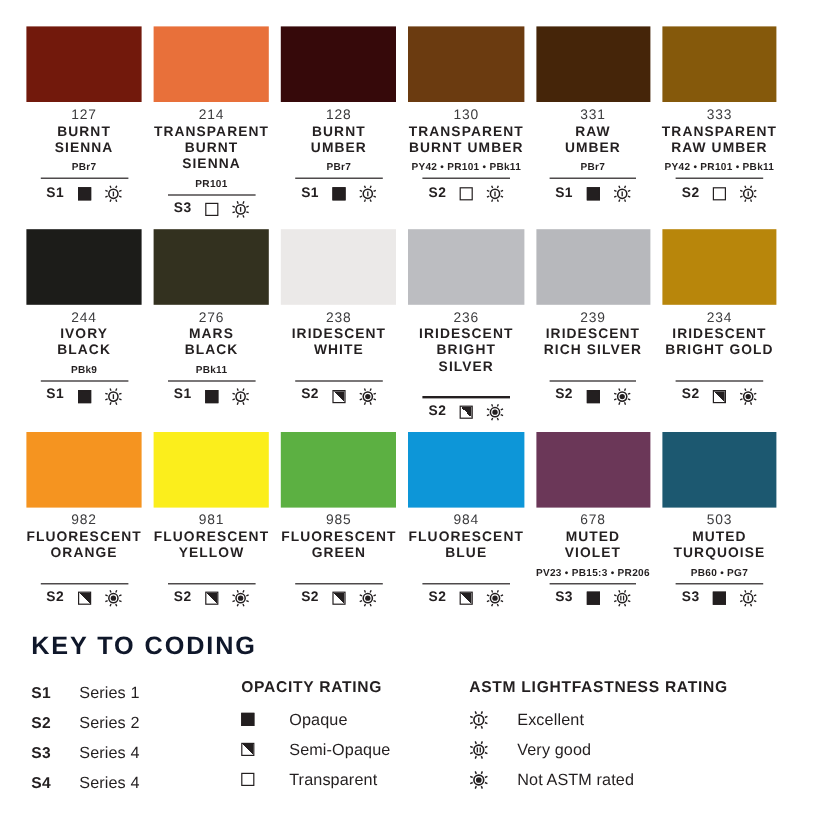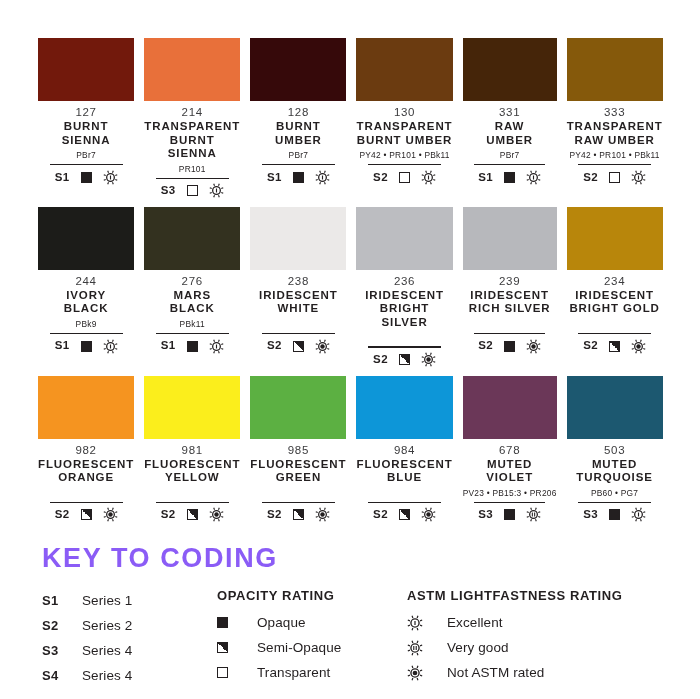--- a/index.html
+++ b/index.html
@@ -9,21 +9,21 @@
     width: 700px; height: 699px;
     background: #ffffff;
     font-family: "Liberation Sans", sans-serif;
     color: #231f20;
     overflow: hidden;
   }
 
   .sheet {
     width: 660px; height: 699px;
     position: relative;
-    padding: 16px;
+    padding: 0;
   }
 
   
   .grid {
     display: grid;
     grid-template-columns: repeat(6, 1fr);
     column-gap: 10px;
     row-gap: 0px;
     padding: 22px 22px 0 22px;
   }
@@ -63,21 +63,21 @@
     letter-spacing: 0.9px;
     line-height: 13.5px;
     text-align: center;
     color: #231f20;
     text-transform: uppercase;
     margin-top: 1px;
   }
 
   .chip-pigments {
     font-size: 8.4px;
-    font-weight: 400;
+    font-weight: 700;
     letter-spacing: 0.25px;
     color: #231f20;
     margin-top: 3px;
     line-height: 11px;
     white-space: nowrap;
   }
   .chip-pigments.empty { visibility: hidden; }
 
   .chip-rule {
     width: 76%;
@@ -124,24 +124,24 @@
   
   .lf-icon { width: 15px; height: 15px; display: block; }
   .lf-icon svg { display: block; }
 
   
   .key {
     padding: 12px 26px 0 26px;
     position: relative;
   }
   .key-title {
-    font-size: 27px;
+    font-size: 21px;
     font-weight: 700;
     letter-spacing: 1.6px;
-    color: #8b5cf6;
+    color: #0f172a;
     margin: 0 0 14px 0;
     text-transform: uppercase;
   }
   .key-cols {
     display: grid;
     grid-template-columns: 175px 190px 1fr;
   }
   .key-col-head {
     font-size: 13px;
     font-weight: 700;

